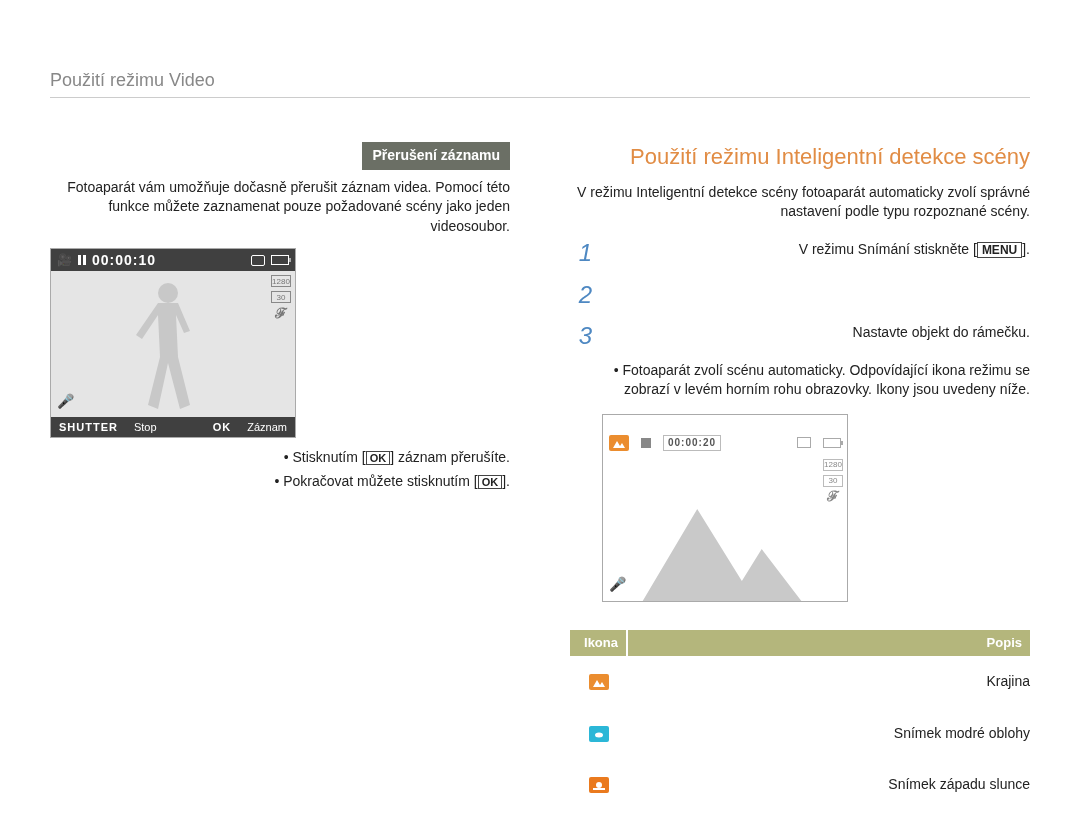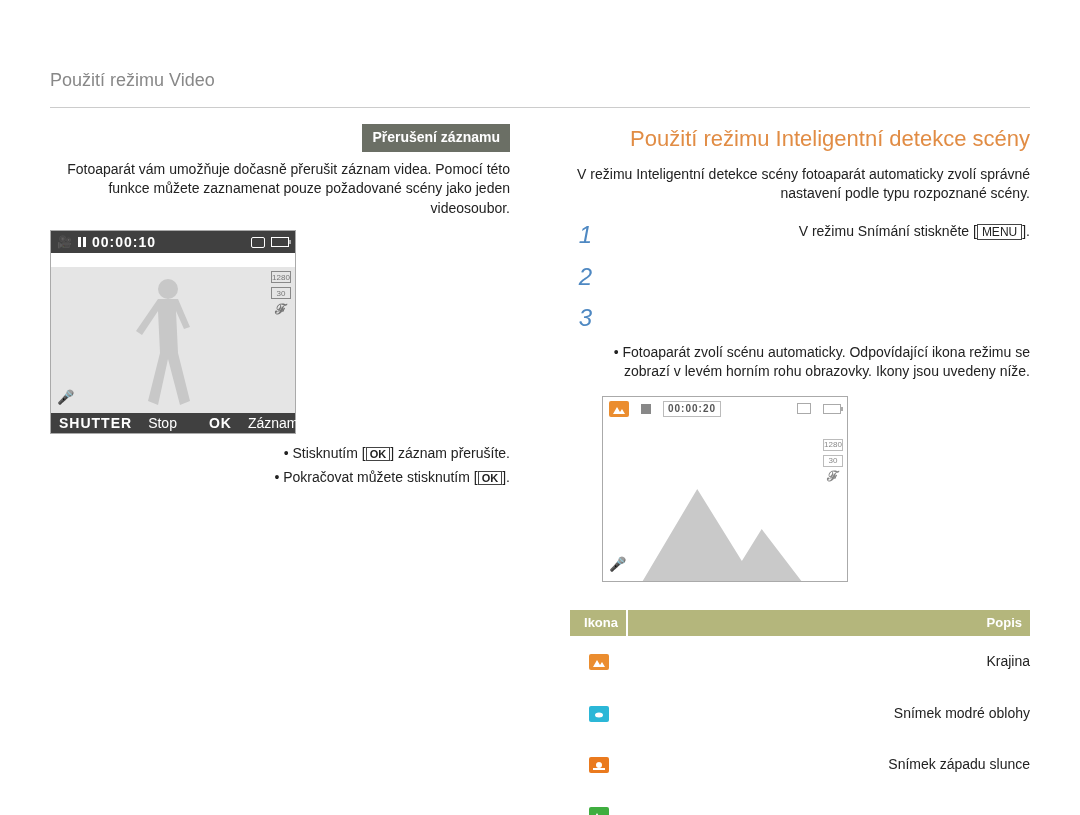--- a/index.html
+++ b/index.html
@@ -1,58 +1,58 @@
 <!DOCTYPE html>
 <html><head>
 <meta charset="utf-8">
 <style>
   * { box-sizing: border-box; margin: 0; padding: 0; }
   body { width: 1080px; height: 815px; background: #fff; font-family: Arial, Helvetica, sans-serif; color: #222; }
   .page { padding: 70px 50px 20px 50px; }
-  .page-title { font-size: 18px; color: #888; font-weight: 400; border-bottom: 1px solid #ccc; padding-bottom: 16px; margin-bottom: 16px; }
+  .page-title { font-size: 18px; color: #888; font-weight: 400; border-bottom: 1px solid #ccc; padding-bottom: 6px; margin-bottom: 44px; }
   .columns { display: flex; gap: 60px; }
   .col { flex: 1; font-size: 14px; line-height: 1.4; text-align: right; }
   .section-badge { display: inline-block; background: #6b6f65; color: #fff; padding: 4px 10px; font-weight: 700; font-size: 14px; margin-bottom: 8px; }
   .para { margin-bottom: 12px; }
   .bullets { margin-top: 8px; margin-left: 6px; }
   .bullets li { list-style: none; margin-bottom: 4px; }
   .bullets li::before { content: "• "; }
   .ok-label { border: 1px solid #444; padding: 0 3px; font-size: 11px; font-weight: 700; }
   .heading-orange { color: #e18c44; font-size: 22px; font-weight: 400; margin-bottom: 10px; }
   .step-list { margin-top: 14px; }
   .step { display: flex; align-items: flex-start; margin-bottom: 8px; gap: 10px; }
   .step-num { color: #4e88c2; font-size: 24px; font-style: italic; font-weight: 400; width: 22px; }
   .step-body { padding-top: 4px; font-size: 14px; flex: 1; }
-  .menu-label { border: 1px solid #444; padding: 0 4px; font-size: 12px; font-weight: 400; }
+  .menu-label { border: 1px solid #444; padding: 0 4px; font-size: 12px; font-weight: 700; }
   .sub-bullets { margin: 8px 0 14px 32px; font-size: 14px; }
   .sub-bullets li { list-style: none; margin-bottom: 8px; }
   .sub-bullets li::before { content: "• "; }
 
   
   .lcd { width: 246px; border: 1px solid #aaa; margin: 10px 0; }
   .lcd-top { background: #404040; height: 22px; display: flex; align-items: center; padding: 0 6px; gap: 6px; }
-  .lcd-body { position: relative; background: #e5e5e5; height: 146px; overflow: hidden; margin-top: 14px; }
+  .lcd-body { position: relative; background: #e5e5e5; height: 146px; overflow: hidden; }
   .lcd-body.white { background: #fff; }
-  .lcd-bottom { background: #404040; height: 20px; display: flex; align-items: center; color: #fff; font-size: 14px; font-weight: 700; }
+  .lcd-bottom { background: #404040; height: 20px; display: flex; align-items: center; color: #fff; font-size: 11px; font-weight: 700; }
   .lcd-bottom span { padding: 0 8px; }
   .icon { width: 16px; height: 12px; background: #fff; border-radius: 2px; }
   .pause-icon { display: flex; gap: 2px; }
   .pause-icon div { width: 3px; height: 10px; background: #fff; }
   .timer { color: #fff; font-size: 14px; font-weight: 700; letter-spacing: 1px; }
 
   .side-icons { position: absolute; right: 4px; top: 4px; display: flex; flex-direction: column; gap: 4px; align-items: center; }
   .side-icons div { width: 20px; height: 12px; border: 1px solid #888; font-size: 8px; display: flex; align-items: center; justify-content: center; color: #777; }
   .side-icons .fan { border: none; font-size: 14px; font-weight: 700; }
 
   .mic { position: absolute; left: 6px; bottom: 6px; font-size: 14px; color: #444; font-weight: 700; }
 
   .person { position: absolute; left: 50%; top: 8px; transform: translateX(-50%); }
   .mountains { position: absolute; left: 0; bottom: 0; width: 100%; height: 100px; }
 
-  .lcd2-top { background: #fff; border-bottom: none; height: 24px; display: flex; align-items: center; padding: 0 6px; gap: 12px; }
+  .lcd2-top { background: #fff; border-bottom: none; height: 24px; display: flex; align-items: center; padding: 0 6px; gap: 12px; margin-top: 16px; }
   .scene-chip { width: 20px; height: 16px; background: #eb8d2f; border-radius: 2px; display: flex; align-items: center; justify-content: center; }
   .scene-chip svg { width: 12px; height: 10px; }
   .timer2 { color: #555; border: 1px solid #bbb; padding: 0 4px; font-size: 10px; letter-spacing: 1px; font-weight: 700; }
   .side-icons2 { position: absolute; right: 4px; top: 4px; display: flex; flex-direction: column; gap: 4px; align-items: center; }
   .side-icons2 div { width: 20px; height: 12px; border: 1px solid #bbb; font-size: 8px; display: flex; align-items: center; justify-content: center; color: #888; }
   .side-icons2 .fan { border: none; font-size: 14px; font-weight: 700; }
   .rec-square { width: 10px; height: 10px; background: #888; }
   .card-icon { width: 14px; height: 11px; border: 1px solid #aaa; margin-left: auto; }
   .battery-icon { width: 18px; height: 10px; border: 1px solid #aaa; position: relative; }
   .battery-icon::after { content: ""; position: absolute; right: -3px; top: 2px; width: 2px; height: 4px; background: #aaa; }
@@ -141,20 +141,21 @@
           <div class="step-num">1</div>
           <div class="step-body">
             <span>V režimu Snímání stiskněte [</span><span class="menu-label">MENU</span><span>].</span>
           </div>
         </div>
         <div class="step">
           <div class="step-num">2</div>
         </div>
         <div class="step">
           <div class="step-num">3</div>
+          <div class="step-body">Nastavte objekt do rámečku.</div>
         </div>
       </div>
 
       <ul class="sub-bullets">
         <li>Fotoaparát zvolí scénu automaticky. Odpovídající ikona režimu se zobrazí v levém horním rohu obrazovky. Ikony jsou uvedeny níže.</li>
       </ul>
 
       <div class="lcd" style="margin-left:32px;">
         <div class="lcd2-top">
           <span class="scene-chip">

